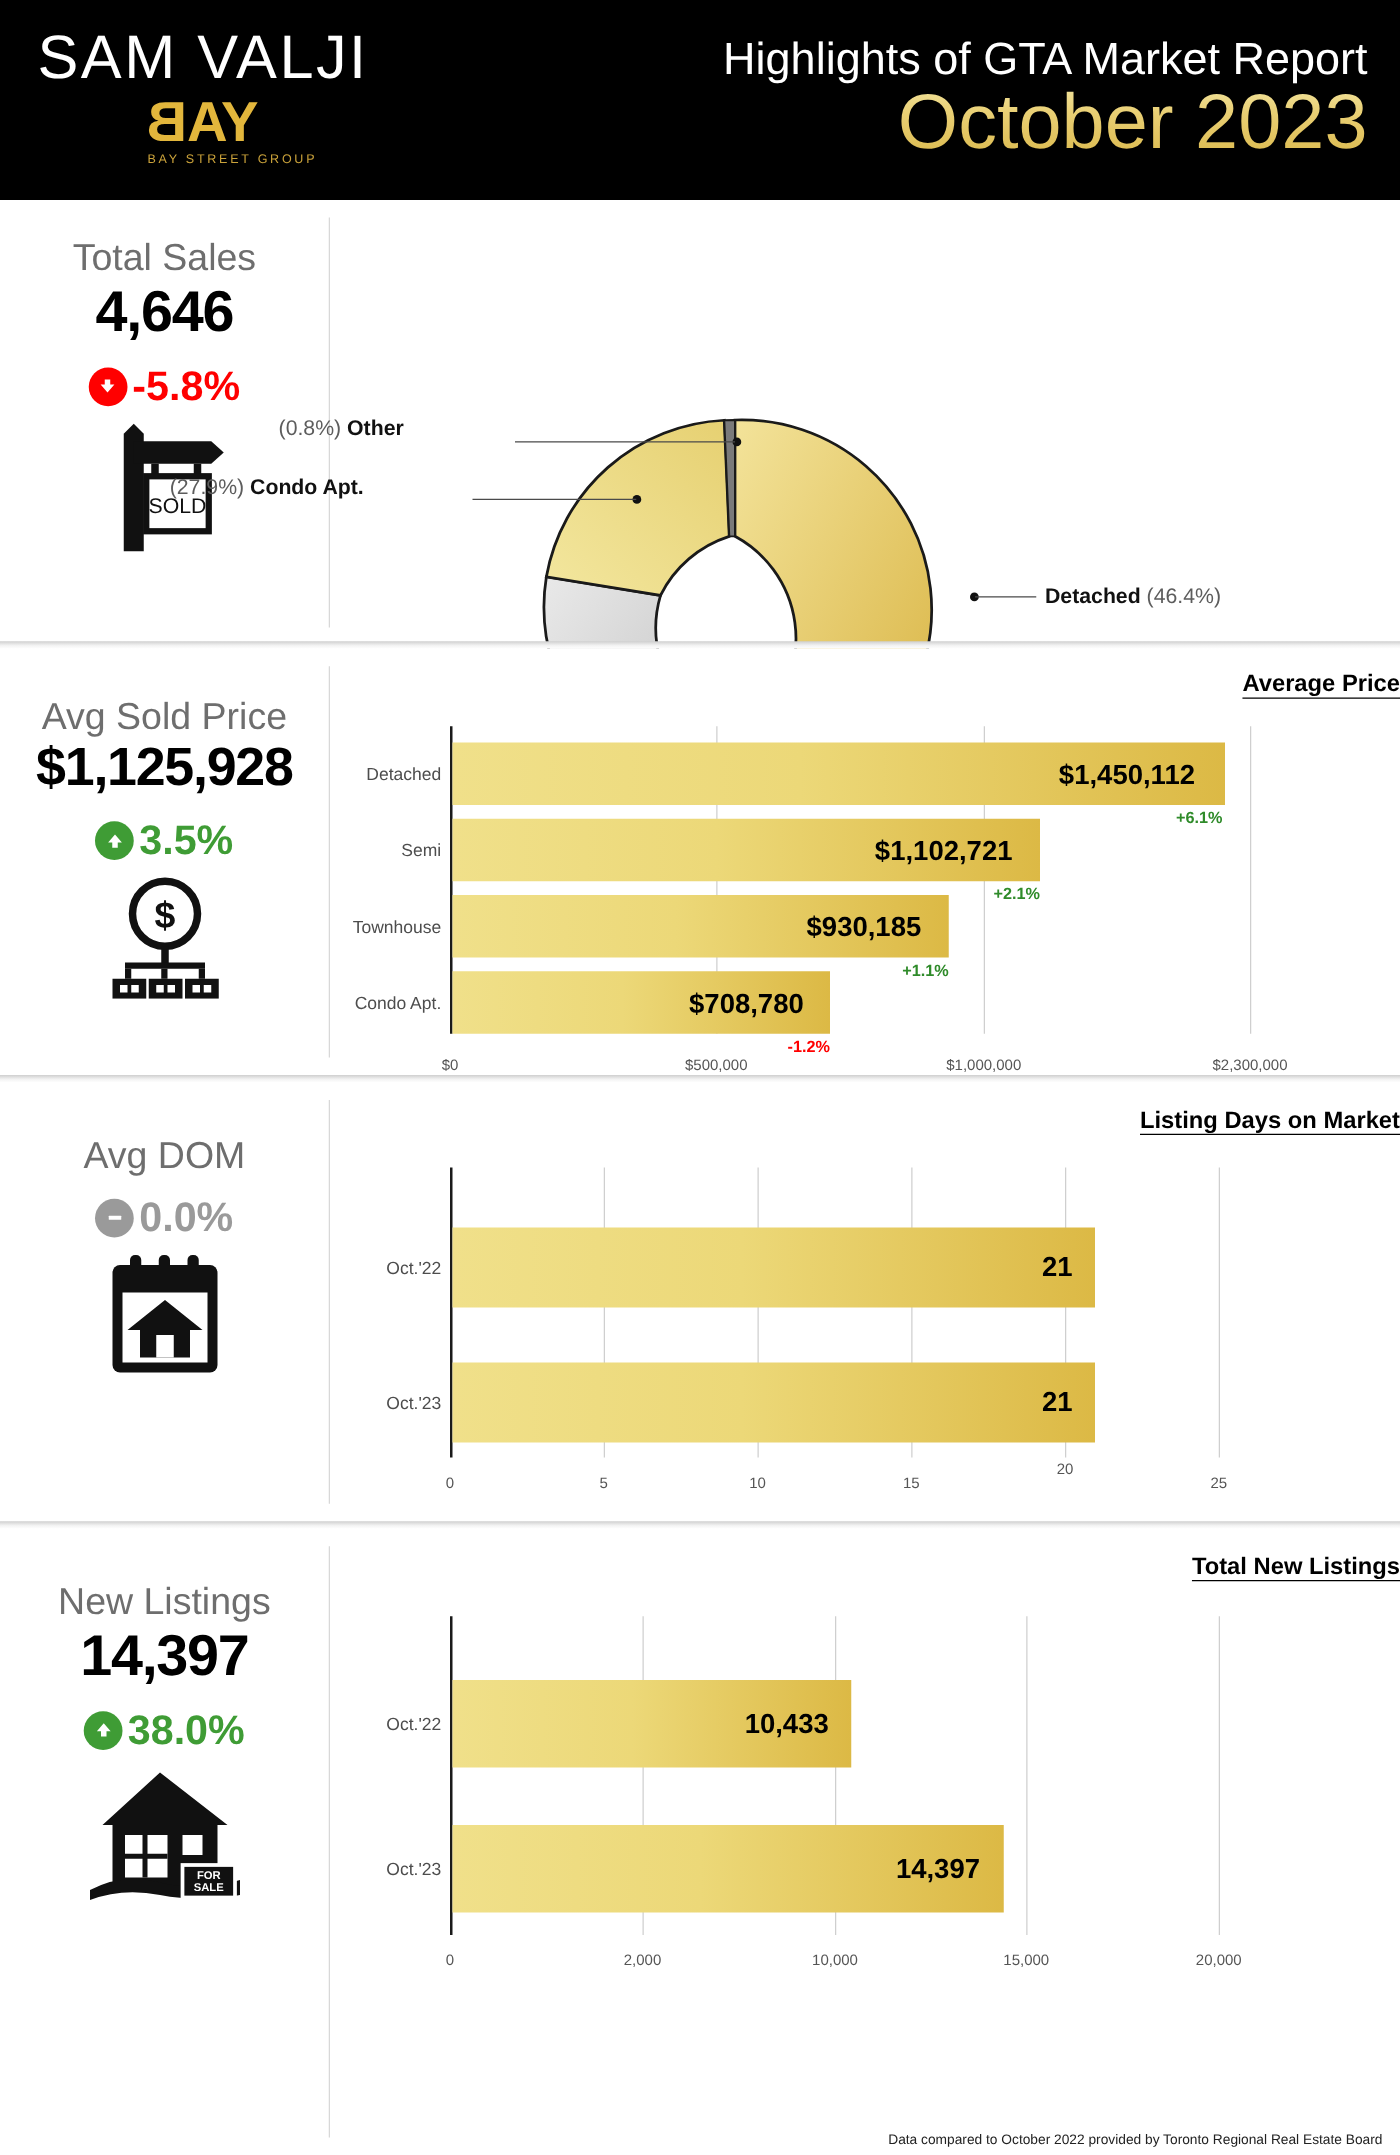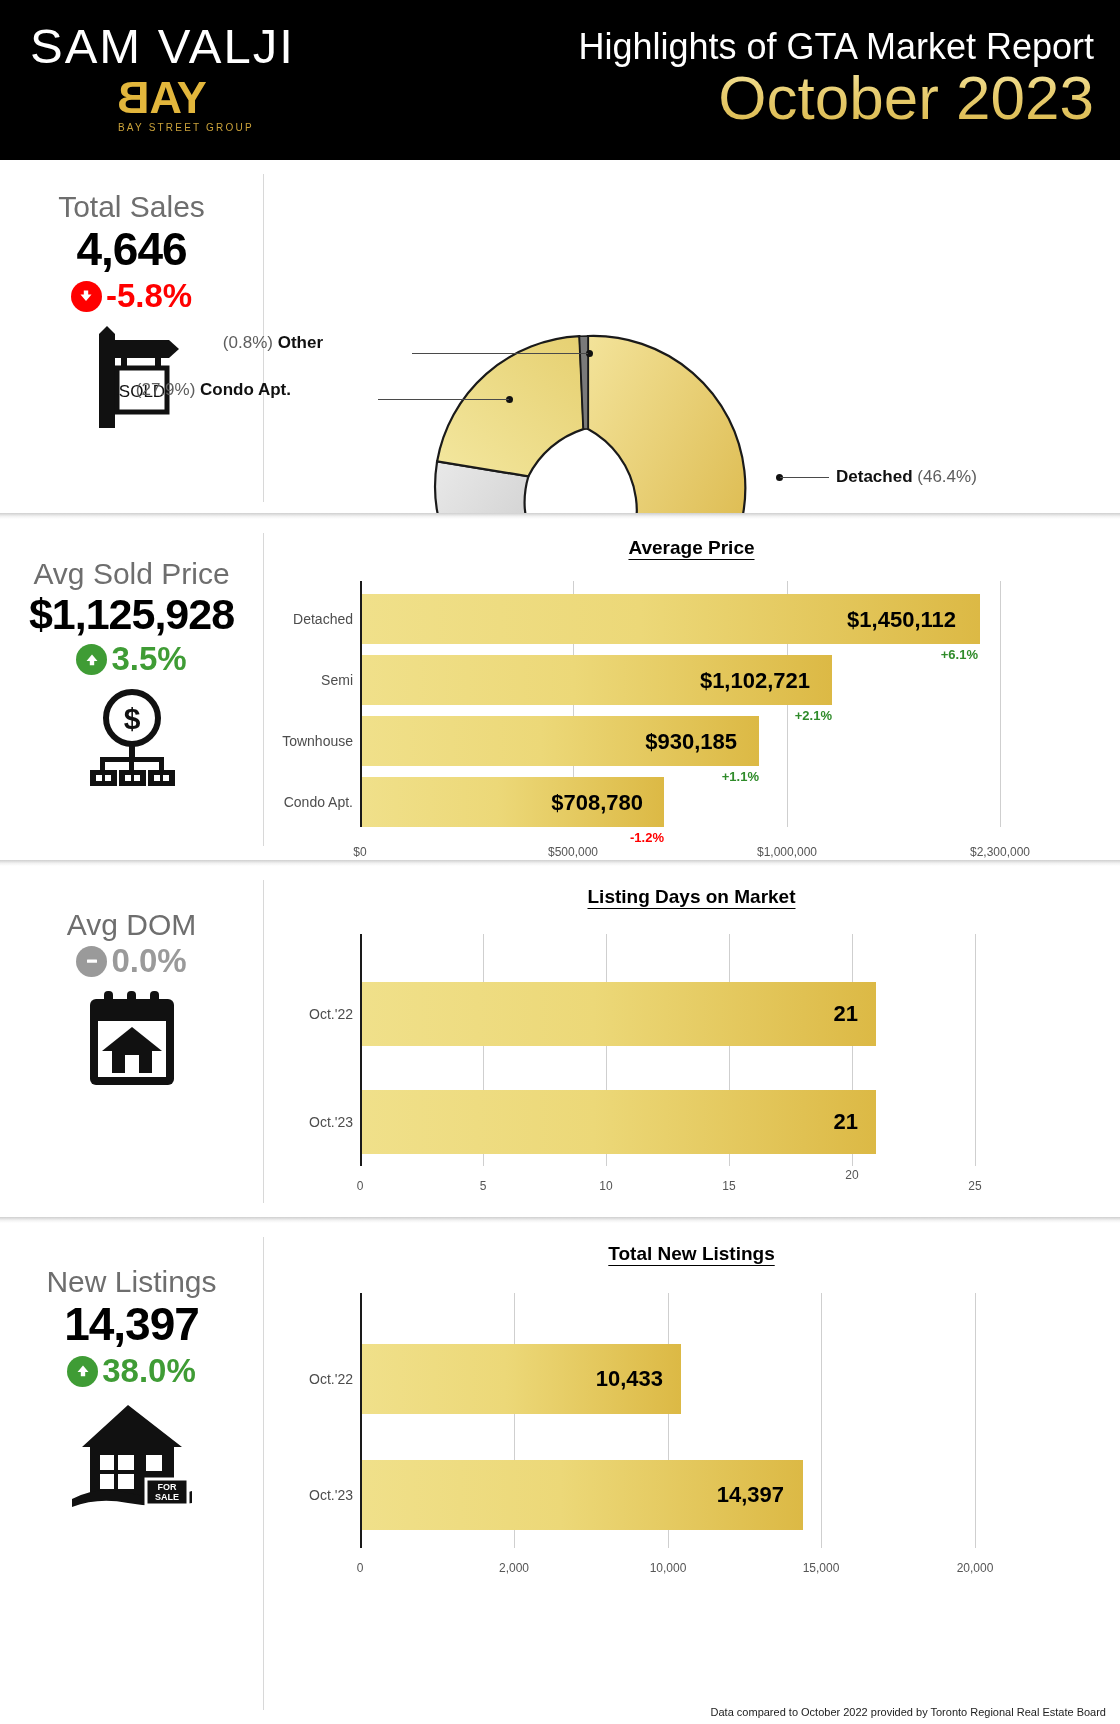--- a/index.html
+++ b/index.html
@@ -51,41 +51,41 @@
     position:absolute; width:1px; top:14px; bottom:14px; left:263px;
     background:#d8d8d8;
   }
 
   
   .stat { position:absolute; left:0; width:263px; text-align:center; }
   .stat-title { font-size:30px; color:#6e6e6e; font-weight:400; line-height:1.1; }
   .stat-value { font-size:46px; font-weight:700; color:#000; letter-spacing:-1px; line-height:1.15; }
   .stat-delta {
     display:flex; align-items:center; justify-content:center; gap:4px;
-    font-size:33px; font-weight:700; line-height:1.1; margin-top:2px;
+    font-size:33px; font-weight:700; line-height:1.1; margin-top:15px;
   }
   .delta-up   { color:#3f9c35; }
   .delta-down { color:#ff0000; }
   .delta-flat { color:#9a9a9a; }
   .badge {
     width:31px; height:31px; border-radius:50%;
     display:inline-flex; align-items:center; justify-content:center;
     flex:0 0 auto;
   }
   .badge.up   { background:#3f9c35; }
   .badge.down { background:#ff0000; }
   .badge.flat { background:#9a9a9a; }
   .badge svg { display:block; }
 
   .stat-icon { margin-top:10px; display:flex; justify-content:center; }
 
   
   .chart { position:absolute; left:263px; width:857px; }
   .chart-title {
-    text-align:center; font-size:19px; font-weight:700; color:#000;
+    text-align:right; font-size:19px; font-weight:700; color:#000;
     text-decoration:underline; text-underline-offset:5px;
   }
   .plot { position:relative; }
   .axis-line { position:absolute; background:#1a1a1a; }
   .grid-line { position:absolute; width:1px; background:#cfcfcf; }
   .cat-label {
     position:absolute; right:100%; margin-right:7px; white-space:nowrap;
     font-size:14px; color:#4d4d4d; transform:translateY(-50%);
   }
   .bar {

